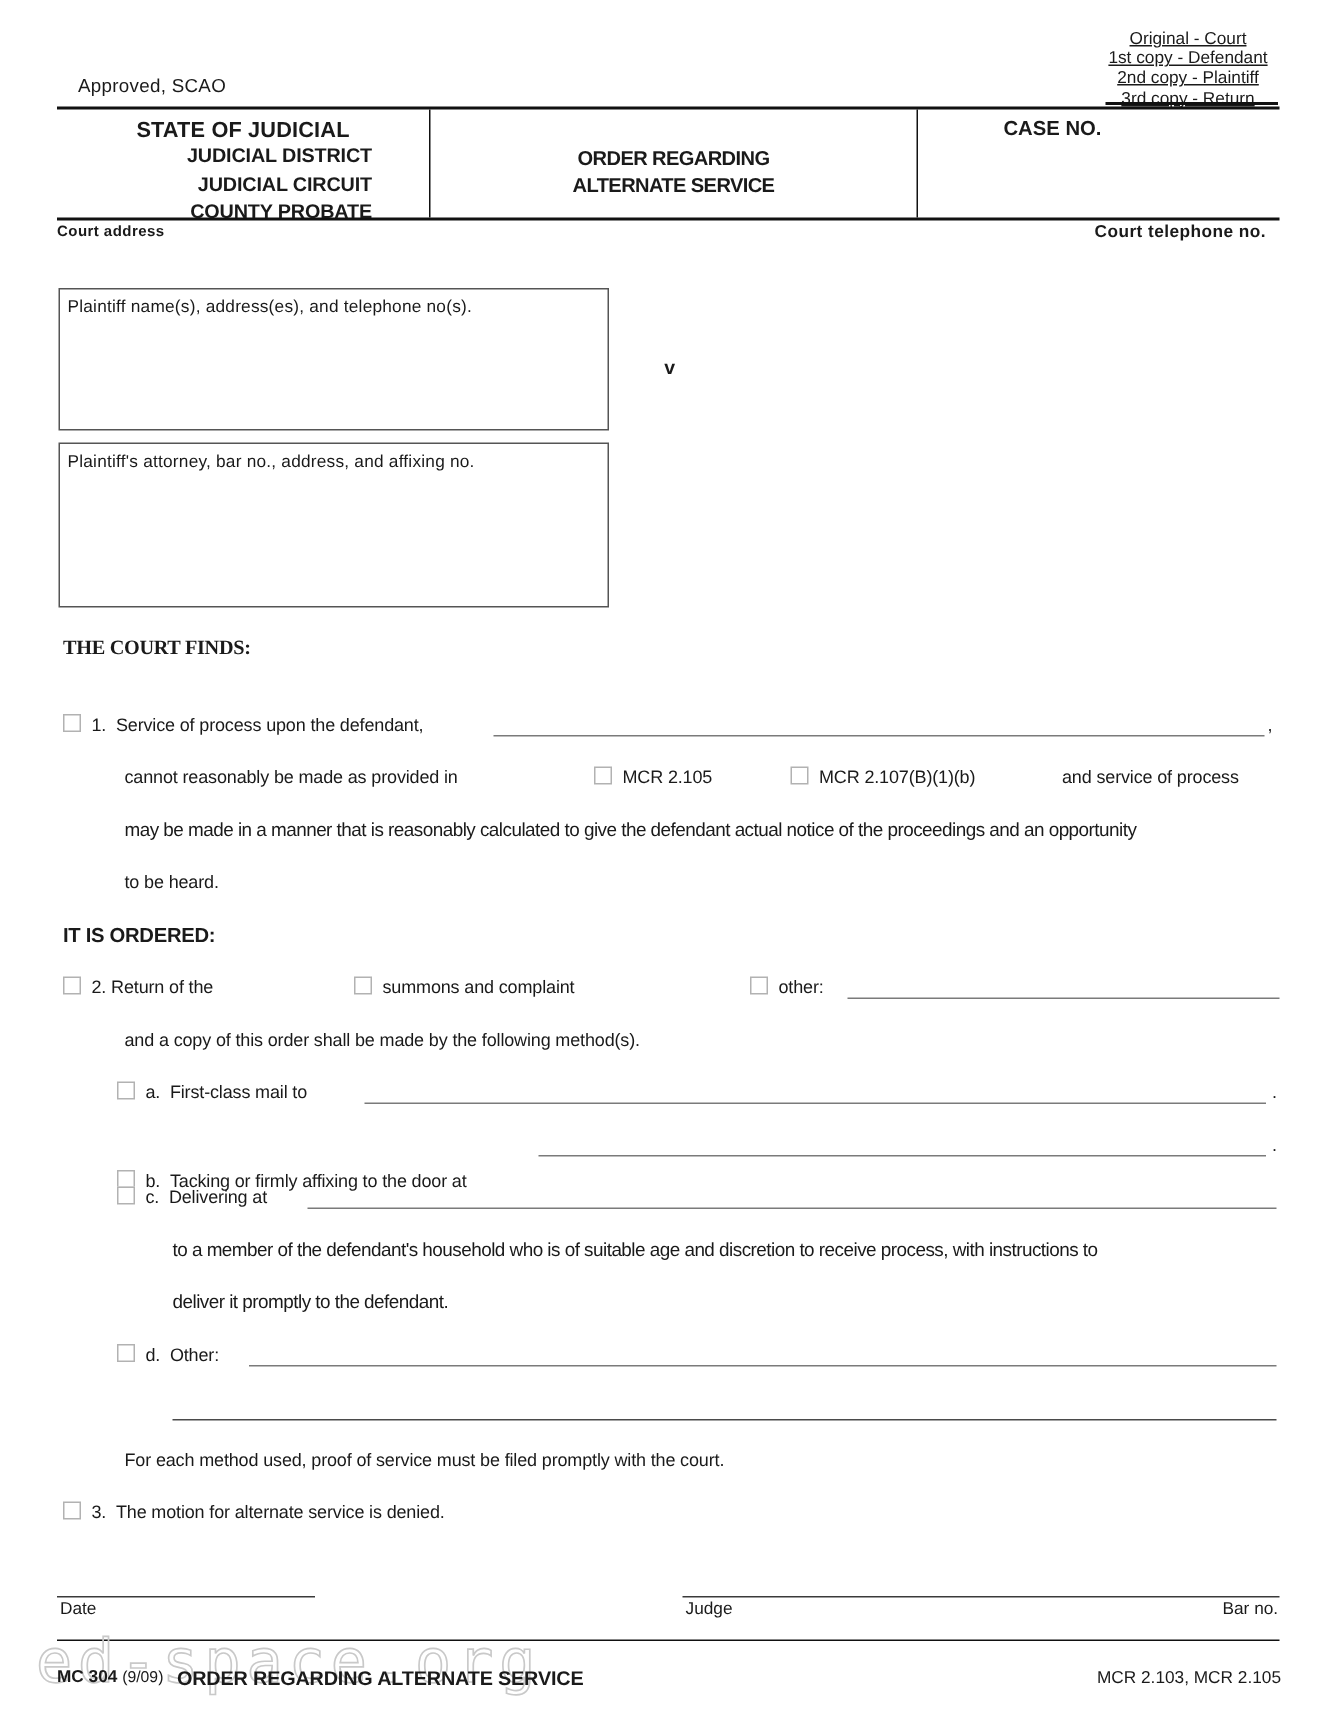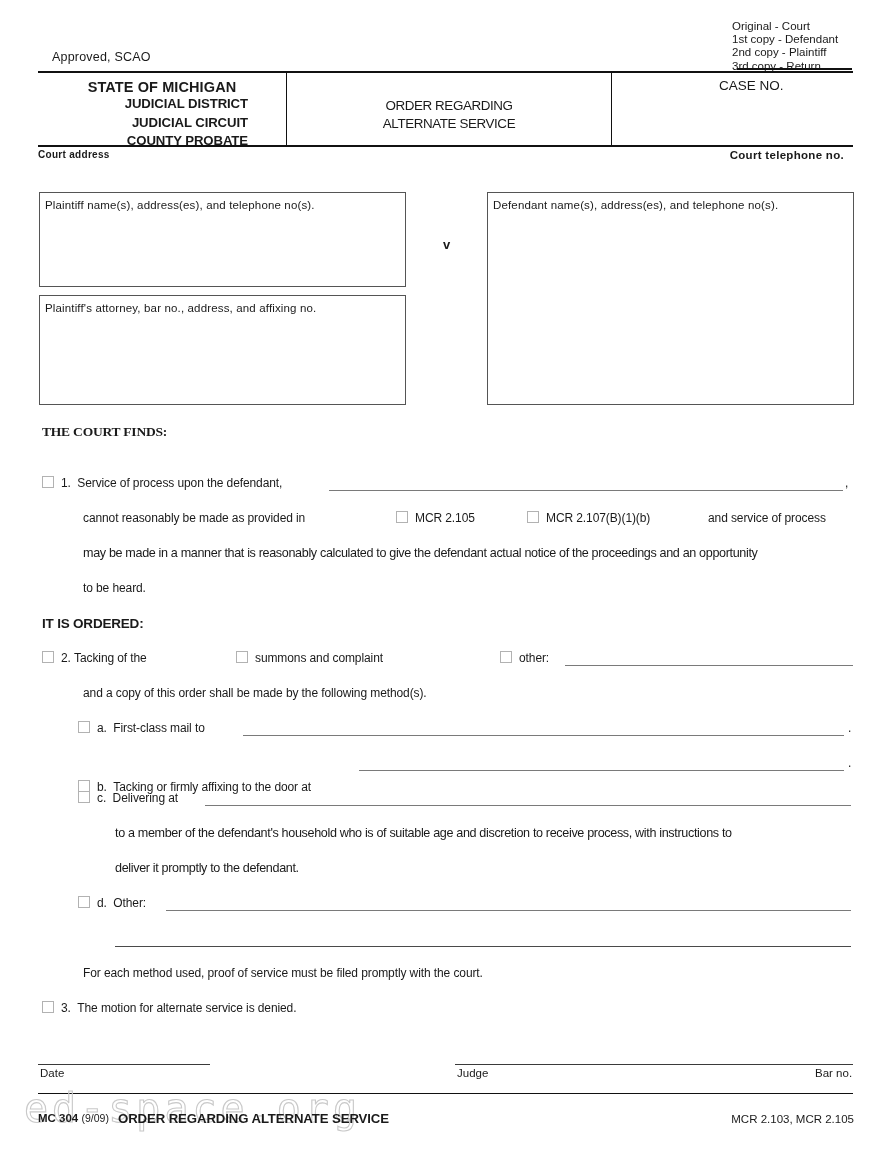--- a/index.html
+++ b/index.html
@@ -14,25 +14,26 @@
     font-family: "Liberation Sans", sans-serif;
     color: #1a1a1a;
     overflow: hidden;
   }
   .page { position: absolute; inset: 0; }
 
   
   .copy-list {
     position: absolute;
     top: 20px; right: 40px;
-    text-align: left;
+    text-align: center;
     font-size: 11.5px;
     line-height: 13.2px;
     color: #1a1a1a;
     width: 120px;
+    text-decoration: underline;
   }
   .copy-rule {
     position: absolute;
     top: 68px; right: 40px;
     width: 115px; height: 0;
     border-top: 2.2px solid #111;
   }
 
   
   .approved {
@@ -65,31 +66,31 @@
   .court-line {
     text-align: right;
     font-weight: bold;
     font-size: 13.2px;
     line-height: 18.5px;
     padding-right: 38px;
     letter-spacing: -.1px;
   }
   .form-title {
     text-align: center;
-    font-weight: normal;
+    font-weight: bold;
     font-size: 13.4px;
     line-height: 18px;
     margin-top: 24px;
     letter-spacing: -.4px;
   }
   .case-no {
-    font-weight: normal;
+    font-weight: bold;
     font-size: 13.5px;
     margin-top: 5px;
-    margin-left: 107px;
+    margin-left: 57px;
   }
 
   
   .court-address {
     position: absolute;
     left: 38px; top: 149px;
     font-weight: bold; font-size: 10px;
     letter-spacing: .3px;
   }
   .court-phone {
@@ -212,21 +213,21 @@
     <div>1st copy - Defendant</div>
     <div>2nd copy - Plaintiff</div>
     <div>3rd copy - Return</div>
   </div>
   <div class="copy-rule"></div>
 
   <div class="approved">Approved,  SCAO</div>
 
   <div class="hdr">
     <div class="hdr-cell hdr-left">
-      <div class="state-line">STATE OF MICHIGAN</div>
+      <div class="state-line">STATE OF JUDICIAL</div>
       <div class="court-line">
         <div>JUDICIAL DISTRICT</div>
         <div>JUDICIAL CIRCUIT</div>
         <div>COUNTY PROBATE</div>
       </div>
     </div>
     <div class="hdr-cell hdr-mid">
       <div class="form-title">
         <div>ORDER REGARDING</div>
         <div>ALTERNATE SERVICE</div>
@@ -242,23 +243,20 @@
 
   <div class="box" id="plaintiff-box">
     <div class="box-label">Plaintiff name(s), address(es), and  telephone  no(s).</div>
   </div>
   <div class="v-sep">
     <span>v</span>
   </div>
   <div class="box" id="attorney-box">
     <div class="box-label">Plaintiff's attorney, bar no., address, and affixing no.</div>
   </div>
-  <div class="box" id="defendant-box">
-    <div class="box-label">Defendant  name(s), address(es), and  telephone  no(s).</div>
-  </div>
 
   <div class="section-head" style="left:42px; top:424px;font-family:Liberation Serif, serif;">THE COURT FINDS:</div>
 
   <div class="row" style="left:42px; top:476px;">
     <span class="cbx"></span><span>1.</span>&nbsp;&nbsp;<span>Service of process upon the defendant,</span>
   </div>
   <div class="fill" style="left:329px; top:490px; width:514px;"></div>
   <div class="row" style="left:845px; top:476px;">,</div>
 
   <div class="row" style="left:83px; top:511px;">cannot reasonably be made as provided in</div>
@@ -269,21 +267,21 @@
     <span class="cbx"></span><span>MCR 2.107(B)(1)(b)</span>
   </div>
   <div class="row" style="left:708px; top:511px;">and service of process</div>
 
   <div class="para" style="left:83px; top:546px;">may be made in a manner that is reasonably calculated to give the defendant actual notice of the proceedings and an  opportunity</div>
   <div class="row" style="left:83px; top:581px;">to be heard.</div>
 
   <div class="section-head" style="left:42px; top:616px;">IT IS ORDERED:</div>
 
   <div class="row" style="left:42px; top:651px;">
-    <span class="cbx"></span><span>2.</span>&nbsp;<span>Tacking of the</span>
+    <span class="cbx"></span><span>2.</span>&nbsp;<span>Return of the</span>
   </div>
   <div class="row" style="left:236px; top:651px;">
     <span class="cbx"></span><span>summons and complaint</span>
   </div>
   <div class="row" style="left:500px; top:651px;">
     <span class="cbx"></span><span>other:</span>
   </div>
   <div class="fill" style="left:565px; top:665px; width:288px;"></div>
 
   <div class="row" style="left:83px; top:686px;">and a copy of this order shall be made by the following method(s).</div>

